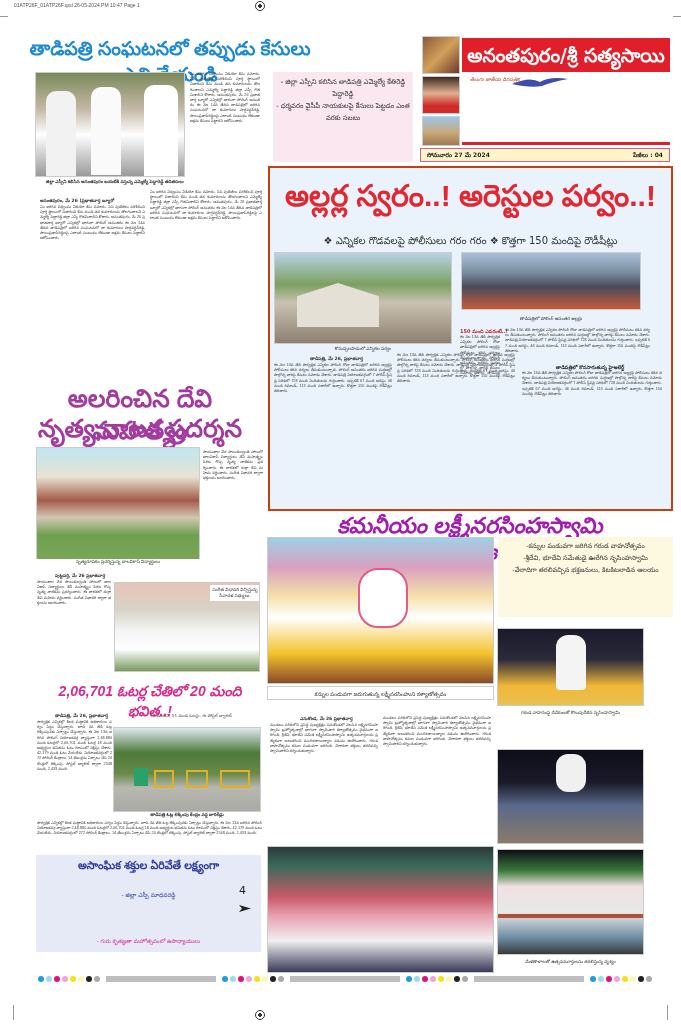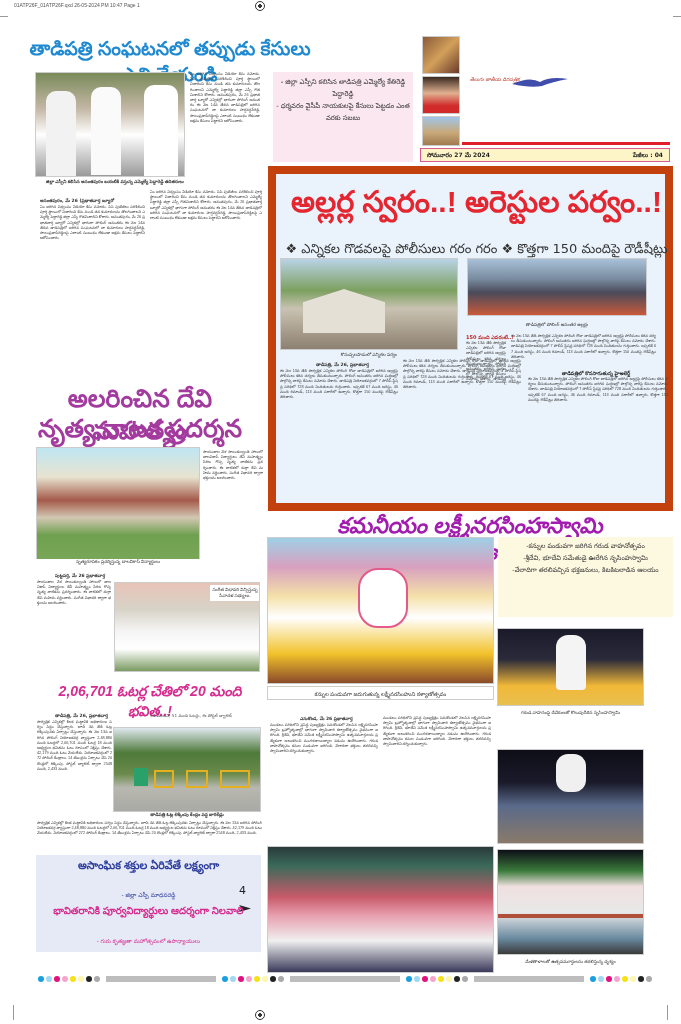--- a/index.html
+++ b/index.html
@@ -29,20 +29,21 @@
 <div class="abs cropline" style="left:673px;top:16px;width:8px;height:1px;"></div>
 <div class="abs cropline" style="left:13px;top:1005px;width:1px;height:15px;"></div>
 <div class="abs cropline" style="left:667px;top:1005px;width:1px;height:15px;"></div>
 
 <div class="abs headline" style="left:20px;top:38px;width:300px;font-size:19px;color:#1f8ad1;">తాడిపత్రి సంఘటనలో తప్పుడు కేసులు ఎత్తి వేయండి</div>
 
 <div class="abs" style="left:420px;top:36px;width:250px;height:128px;">
   <div class="abs photo" style="left:2px;top:0;width:38px;height:38px;background:linear-gradient(135deg,#8a5a3a,#d3a05a,#6a3a2a);"></div>
   <div class="abs photo" style="left:2px;top:40px;width:38px;height:38px;background:linear-gradient(180deg,#3a2a20 0%,#e0b090 45%,#d02a2a 80%);"></div>
   <div class="abs photo" style="left:2px;top:80px;width:38px;height:30px;background:linear-gradient(180deg,#9fc5e8 0%,#c9a97a 55%,#a07a50 100%);"></div>
+  <div class="abs masthead-red" style="left:42px;top:2px;width:208px;height:34px;font-size:19px;">అనంతపురం/శ్రీ సత్యసాయి</div>
   <div class="abs" style="left:50px;top:40px;font-size:5px;color:#c0392b;font-style:italic;">తెలుగు జాతీయ దినపత్రిక</div>
   <div class="abs" style="left:90px;top:37px;width:60px;height:12px;">
     <svg width="60" height="12" viewBox="0 0 60 12">
         <path d="M2 8 Q20 0 30 6 Q40 0 58 3 Q42 6 32 10 Q20 12 2 8 Z" fill="#1f2e9c" opacity="0.85"></path>
       </svg>
   </div>
   <div class="abs" style="left:42px;top:106px;width:208px;height:3px;background:#e01f2b;"></div>
   <div class="abs" style="left:0;top:112px;width:250px;height:14px;background:#fdf5c8;border:1px solid #d95b8f;font-size:6px;line-height:12px;padding:0 6px;display:flex;justify-content:space-between;font-weight:bold;">
     <span>సోమవారం  27  మే  2024</span>
     <span>పేజీలు : 04</span>
@@ -57,25 +58,25 @@
 <div class="abs caption" style="left:40px;top:179px;width:150px;font-weight:bold;">జిల్లా ఎస్పీని కలిసిన అనంతపురం బయటికి వస్తున్న ఎమ్మెల్యే పెద్దారెడ్డి తదితరులు</div>
 <div class="abs body-text" style="left:190px;top:72px;width:70px;height:120px;">ఏం జరిగిన విధ్వంసం వీడియో కేసు నమోదు. సిసి ఫుటేజీలు పరిశీలించి పూర్తి స్థాయిలో విచారించి కేసు నుండి తన కుమారులను తొలగించాలని ఎమ్మెల్యే పెద్దారెడ్డి జిల్లా ఎస్పీ గౌతమిశాలిని కోరారు. అనంతపురం, మే 26 ప్రభాతవార్త బ్యూరో ఎన్నికల్లో భాగంగా పోలింగ్ అనంతరం ఈ నెల 14వ తేదిన తాడిపత్రిలో జరిగిన సంఘటనలో నా కుమారులు హర్షవర్ధన్‌రెడ్డి, సాయిప్రతాప్‌రెడ్డిలపై ఎలాంటి సంబంధం లేకుండా అక్రమ కేసులు పెట్టారని ఆరోపించారు.</div>
 <div class="abs dateline" style="left:40px;top:198px;">అనంతపురం, మే 26 (ప్రభాతవార్త బ్యూరో</div>
 <div class="abs body-text" style="left:40px;top:205px;width:105px;height:180px;">ఏం జరిగిన విధ్వంసం వీడియో కేసు నమోదు. సిసి ఫుటేజీలు పరిశీలించి పూర్తి స్థాయిలో విచారించి కేసు నుండి తన కుమారులను తొలగించాలని ఎమ్మెల్యే పెద్దారెడ్డి జిల్లా ఎస్పీ గౌతమిశాలిని కోరారు. అనంతపురం, మే 26 ప్రభాతవార్త బ్యూరో ఎన్నికల్లో భాగంగా పోలింగ్ అనంతరం ఈ నెల 14వ తేదిన తాడిపత్రిలో జరిగిన సంఘటనలో నా కుమారులు హర్షవర్ధన్‌రెడ్డి, సాయిప్రతాప్‌రెడ్డిలపై ఎలాంటి సంబంధం లేకుండా అక్రమ కేసులు పెట్టారని ఆరోపించారు.</div>
 <div class="abs body-text" style="left:150px;top:190px;width:112px;height:195px;">ఏం జరిగిన విధ్వంసం వీడియో కేసు నమోదు. సిసి ఫుటేజీలు పరిశీలించి పూర్తి స్థాయిలో విచారించి కేసు నుండి తన కుమారులను తొలగించాలని ఎమ్మెల్యే పెద్దారెడ్డి జిల్లా ఎస్పీ గౌతమిశాలిని కోరారు. అనంతపురం, మే 26 ప్రభాతవార్త బ్యూరో ఎన్నికల్లో భాగంగా పోలింగ్ అనంతరం ఈ నెల 14వ తేదిన తాడిపత్రిలో జరిగిన సంఘటనలో నా కుమారులు హర్షవర్ధన్‌రెడ్డి, సాయిప్రతాప్‌రెడ్డిలపై ఎలాంటి సంబంధం లేకుండా అక్రమ కేసులు పెట్టారని ఆరోపించారు.</div>
 <div class="abs bullets" style="left:273px;top:72px;width:140px;height:90px;">
   <div>- జిల్లా ఎస్పీని కలిసిన తాడిపత్రి ఎమ్మెల్యే కేతిరెడ్డి పెద్దారెడ్డి</div>
   <div>- ధర్మవరం వైసీపీ నాయకులపై కేసులు పెట్టడం ఎంత వరకు సబబు</div>
 </div>
 
-<div class="abs" style="left:268px;top:166px;width:405px;height:345px;background:#eaf3fb;border:8px solid #c2410c;">
+<div class="abs" style="left:268px;top:166px;width:405px;height:345px;background:#eaf3fb;border:2px solid #c2410c;">
   <div class="abs headline" style="left:0;top:10px;width:401px;font-size:30px;line-height:36px;">
     <span style="color:#e3262f;">అల్లర్ల స్వరం..! అరెస్టుల పర్వం..!</span>
   </div>
-  <div class="abs" style="left:0;top:67px;width:401px;text-align:center;font-size:13px;color:#333;">❖ ఎన్నికల గొడవలపై పోలీసులు గరం గరం  ❖ కొత్తగా 150 మందిపై రౌడీషీట్లు</div>
+  <div class="abs" style="left:0;top:67px;width:401px;text-align:center;font-size:10px;color:#333;">❖ ఎన్నికల గొడవలపై పోలీసులు గరం గరం  ❖ కొత్తగా 150 మందిపై రౌడీషీట్లు</div>
   <div class="abs photo" style="left:4px;top:84px;width:178px;height:92px;background:linear-gradient(180deg,#b9d3e6 0%,#7ca060 35%,#c9c2b2 55%,#8d8070 100%);">
     <div class="abs" style="left:22px;top:30px;width:82px;height:44px;background:#e4e0d6;clip-path:polygon(0 30%,50% 0,100% 30%,100% 100%,0 100%);"></div>
   </div>
   <div class="abs caption" style="left:4px;top:178px;width:178px;">కొనుప్పలపాడులో ఎన్నికల పర్వం</div>
   <div class="abs photo" style="left:191px;top:84px;width:180px;height:58px;background:linear-gradient(180deg,#a8c0d8 0%,#7a8da0 35%,#4a4a5a 60%,#c85a3a 100%);"></div>
   <div class="abs caption" style="left:191px;top:148px;width:180px;">తాడిపత్రిలో పోలింగ్ అనంతర అల్లర్లు</div>
   <div class="abs" style="left:190px;top:160px;font-size:5px;font-weight:bold;color:#b22;">150 మంది ఎవరంటే..!</div>
   <div class="abs body-text" style="left:190px;top:167px;width:40px;height:40px;">ఈ నెల 13వ తేదీ సార్వత్రిక ఎన్నికల పోలింగ్ రోజు తాడిపత్రిలో జరిగిన అల్లర్లపై పోలీసులు కఠిన చర్యలు తీసుకుంటున్నారు. పోలింగ్ అనంతరం జరిగిన ఘర్షణల్లో పాల్గొన్న వారిపై కేసులు నమోదు చేశారు. తాడిపత్రి నియోజకవర్గంలో 7 పోలీస్ స్టేషన్ల పరిధిలో 728 మంది నిందితులను గుర్తించారు. ఇప్పటికే 67 మంది అరెస్టు, 46 మంది రిమాండ్, 113 మంది పరారీలో ఉన్నారు. కొత్తగా 150 మందిపై రౌడీషీట్లు తెరిచారు.</div>
   <div class="abs body-text" style="left:235px;top:160px;width:145px;height:35px;">ఈ నెల 13వ తేదీ సార్వత్రిక ఎన్నికల పోలింగ్ రోజు తాడిపత్రిలో జరిగిన అల్లర్లపై పోలీసులు కఠిన చర్యలు తీసుకుంటున్నారు. పోలింగ్ అనంతరం జరిగిన ఘర్షణల్లో పాల్గొన్న వారిపై కేసులు నమోదు చేశారు. తాడిపత్రి నియోజకవర్గంలో 7 పోలీస్ స్టేషన్ల పరిధిలో 728 మంది నిందితులను గుర్తించారు. ఇప్పటికే 67 మంది అరెస్టు, 46 మంది రిమాండ్, 113 మంది పరారీలో ఉన్నారు. కొత్తగా 150 మందిపై రౌడీషీట్లు తెరిచారు.</div>
   <div class="abs dateline" style="left:40px;top:188px;">తాడిపత్రి, మే 26, ప్రభాతవార్త</div>
@@ -111,21 +112,20 @@
 
 <div class="abs" style="left:36px;top:855px;width:225px;height:97px;background:#e6e9f6;">
   <div class="abs headline" style="left:0;top:4px;width:225px;font-size:11px;color:#2c3d9e;">అసాంఘిక శక్తుల ఏరివేతే లక్ష్యంగా</div>
   <div class="abs" style="left:0;top:36px;width:225px;text-align:center;font-size:6px;color:#2c3d9e;">- జిల్లా ఎస్పీ మాధవరెడ్డి</div>
   <div class="abs" style="left:203px;top:29px;font-size:11px;color:#222;">4</div>
   <div class="abs" style="left:203px;top:42px;width:12px;height:7px;">
     <svg width="12" height="7" viewBox="0 0 12 7">
         <path d="M0 0 L12 3.5 L0 7 L3 3.5 Z" fill="#222"></path>
       </svg>
   </div>
-  <div class="abs headline" style="left:0;top:50px;width:225px;font-size:10px;color:#d62b8f;">భావితరానికి పూర్వవిద్యార్థులు ఆదర్శంగా నిలవాలి</div>
   <div class="abs" style="left:0;top:83px;width:225px;text-align:center;font-size:5.5px;color:#d62b8f;">- గురు కృతజ్ఞతా మహోత్సవంలో ఉపాధ్యాయులు</div>
 </div>
 
 <div class="abs headline" style="left:270px;top:513px;width:400px;font-size:22px;color:#a21caf;font-style:italic;">కమనీయం లక్ష్మీనరసింహస్వామి కల్యాణమహోత్సవం</div>
 <div class="abs photo" style="left:267px;top:537px;width:227px;height:147px;background:linear-gradient(180deg,#9fd0e6 0%,#d8a0c0 20%,#f4e0a8 40%,#ffffff 55%,#f2c22a 80%,#8a4a2a 100%);">
   <div class="abs" style="left:90px;top:30px;width:50px;height:60px;background:#fff;border-radius:20px;border:2px solid #e45a8a;"></div>
 </div>
 <div class="abs caption" style="left:267px;top:686px;width:227px;height:14px;line-height:14px;font-size:5.5px;border:1px solid #ccc;background:#fff;">కన్నుల పండువగా జరుగుతున్న లక్ష్మీనరసింహుని కళ్యాణోత్సవం</div>
 <div class="abs" style="left:498px;top:537px;width:175px;height:80px;background:#fdf8e0;font-size:6.5px;line-height:12px;text-align:center;color:#333;padding-top:3px;">
   <div>-కన్నుల పండువగా జరిగిన గరుడ వాహనోత్సవం</div>

